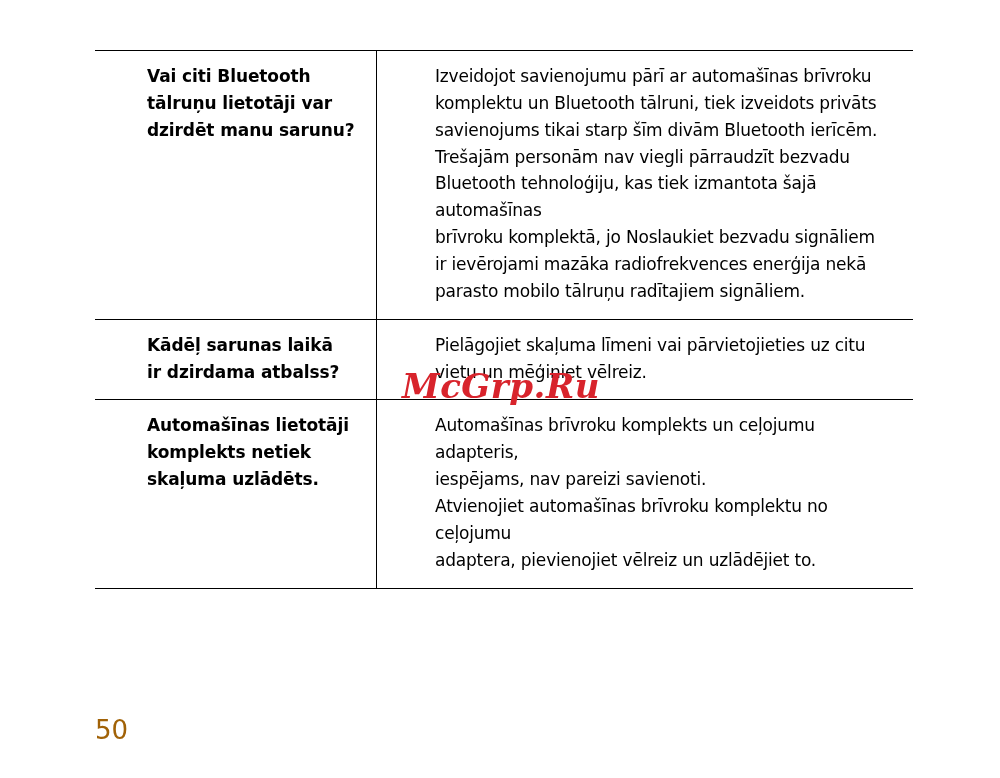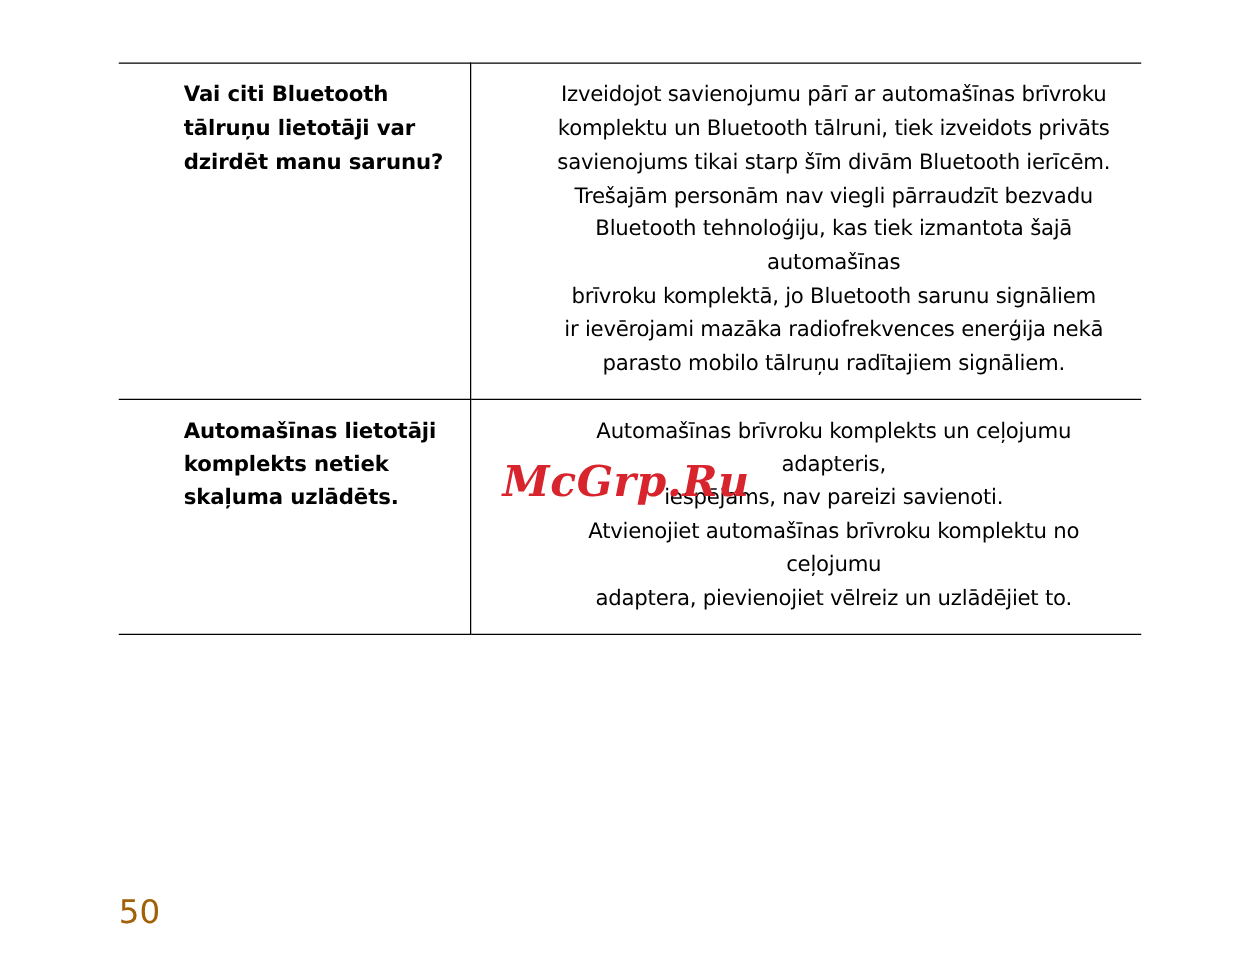--- a/index.html
+++ b/index.html
@@ -41,21 +41,20 @@
     line-height: 1.58;
     border-right: 1.3px solid #000;
     padding-left: 12px;
     letter-spacing: -0.1px;
   }
   .faq-table tr td.a-cell {
     font-size: 17px;
     line-height: 1.58;
     padding-left: 18px;
     letter-spacing: -0.2px;
-    text-align: center;
   }
   .faq-table tr + tr td {
     border-top: none;
   }
   .a-line {
     display: block;
     margin-left: 40px;
   }
   .watermark {
     position: absolute;
@@ -91,23 +90,33 @@
           <span class="a-line">Vai citi Bluetooth</span>
           <span class="a-line">tālruņu lietotāji var</span>
           <span class="a-line">dzirdēt manu sarunu?</span>
         </td>
         <td class="a-cell">
           <span class="a-line">Izveidojot savienojumu pārī ar automašīnas brīvroku</span>
           <span class="a-line">komplektu un Bluetooth tālruni, tiek izveidots privāts</span>
           <span class="a-line">savienojums tikai starp šīm divām Bluetooth ierīcēm.</span>
           <span class="a-line">Trešajām personām nav viegli pārraudzīt bezvadu</span>
           <span class="a-line">Bluetooth tehnoloģiju, kas tiek izmantota šajā automašīnas</span>
-          <span class="a-line">brīvroku komplektā, jo Bluetooth sarunu signāliem</span>
+          <span class="a-line">brīvroku komplektā, jo Noslaukiet bezvadu signāliem</span>
           <span class="a-line">ir ievērojami mazāka radiofrekvences enerģija nekā</span>
           <span class="a-line">parasto mobilo tālruņu radītajiem signāliem.</span>
+        </td>
+      </tr>
+      <tr>
+        <td class="q-cell">
+          <span class="a-line">Kādēļ sarunas laikā</span>
+          <span class="a-line">ir dzirdama atbalss?</span>
+        </td>
+        <td class="a-cell">
+          <span class="a-line">Pielāgojiet skaļuma līmeni vai pārvietojieties uz citu</span>
+          <span class="a-line">vietu un mēģiniet vēlreiz.</span>
         </td>
       </tr>
       <tr>
         <td class="q-cell">
           <span class="a-line">Automašīnas lietotāji</span>
           <span class="a-line">komplekts netiek</span>
           <span class="a-line">skaļuma uzlādēts.</span>
         </td>
         <td class="a-cell">
           <span class="a-line">Automašīnas brīvroku komplekts un ceļojumu adapteris,</span>

